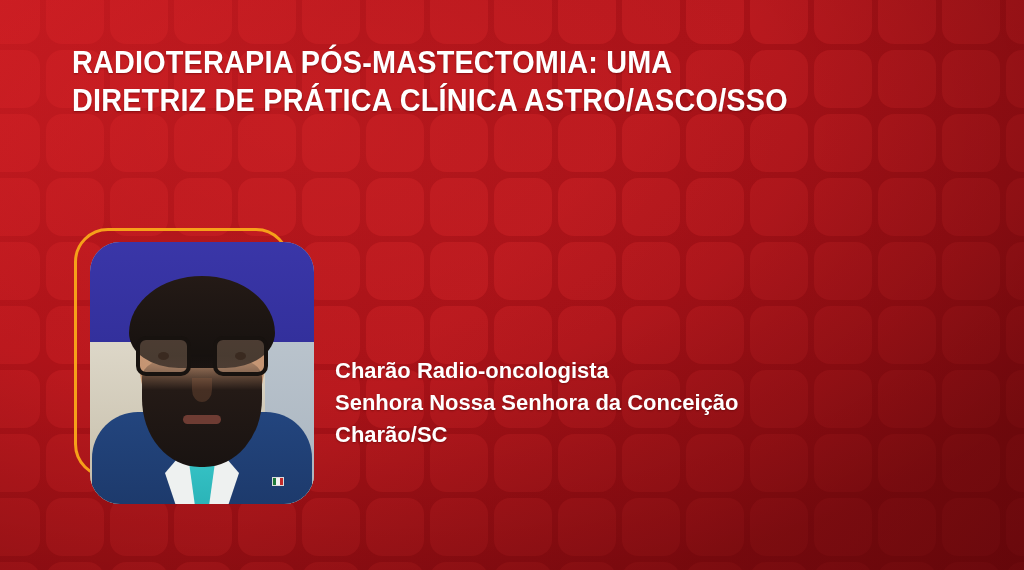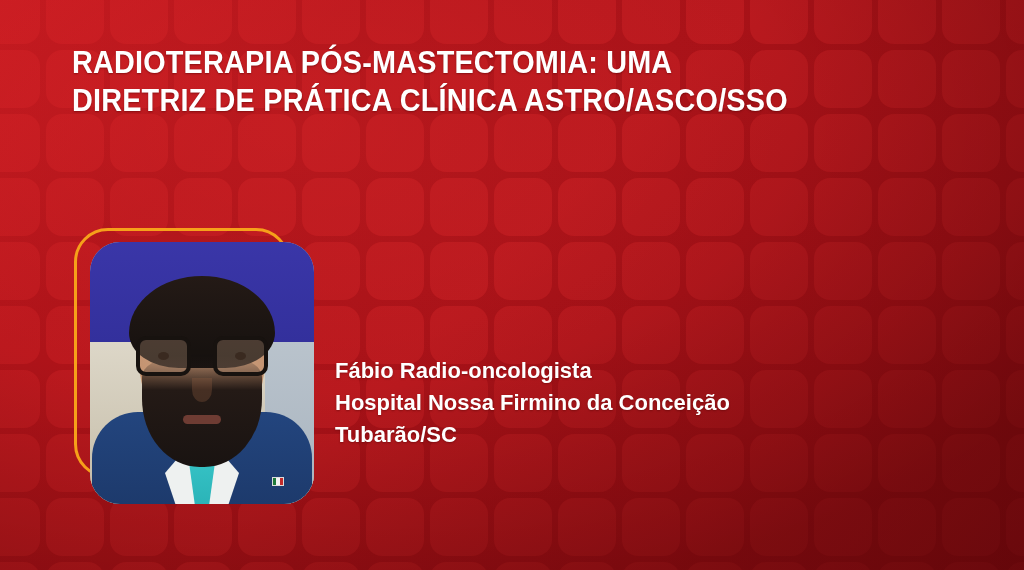--- a/index.html
+++ b/index.html
@@ -432,18 +432,18 @@
         <div class="p-lens r"></div>
         <div class="p-bridge"></div>
         <div class="p-eye l"></div>
         <div class="p-eye r"></div>
       </div>
     </div>
   </div>
 
 
   <div id="affiliation">
-    <div class="line">Fábio Radio-oncologista</div>
-    <div class="line">Hospital Nossa Firmino da Conceição</div>
-    <div class="line">Tubarão/SC</div>
+    <div class="line">Charão Radio-oncologista</div>
+    <div class="line">Senhora Nossa Senhora da Conceição</div>
+    <div class="line">Charão/SC</div>
   </div>
 
 </div>
 
 </body></html>

